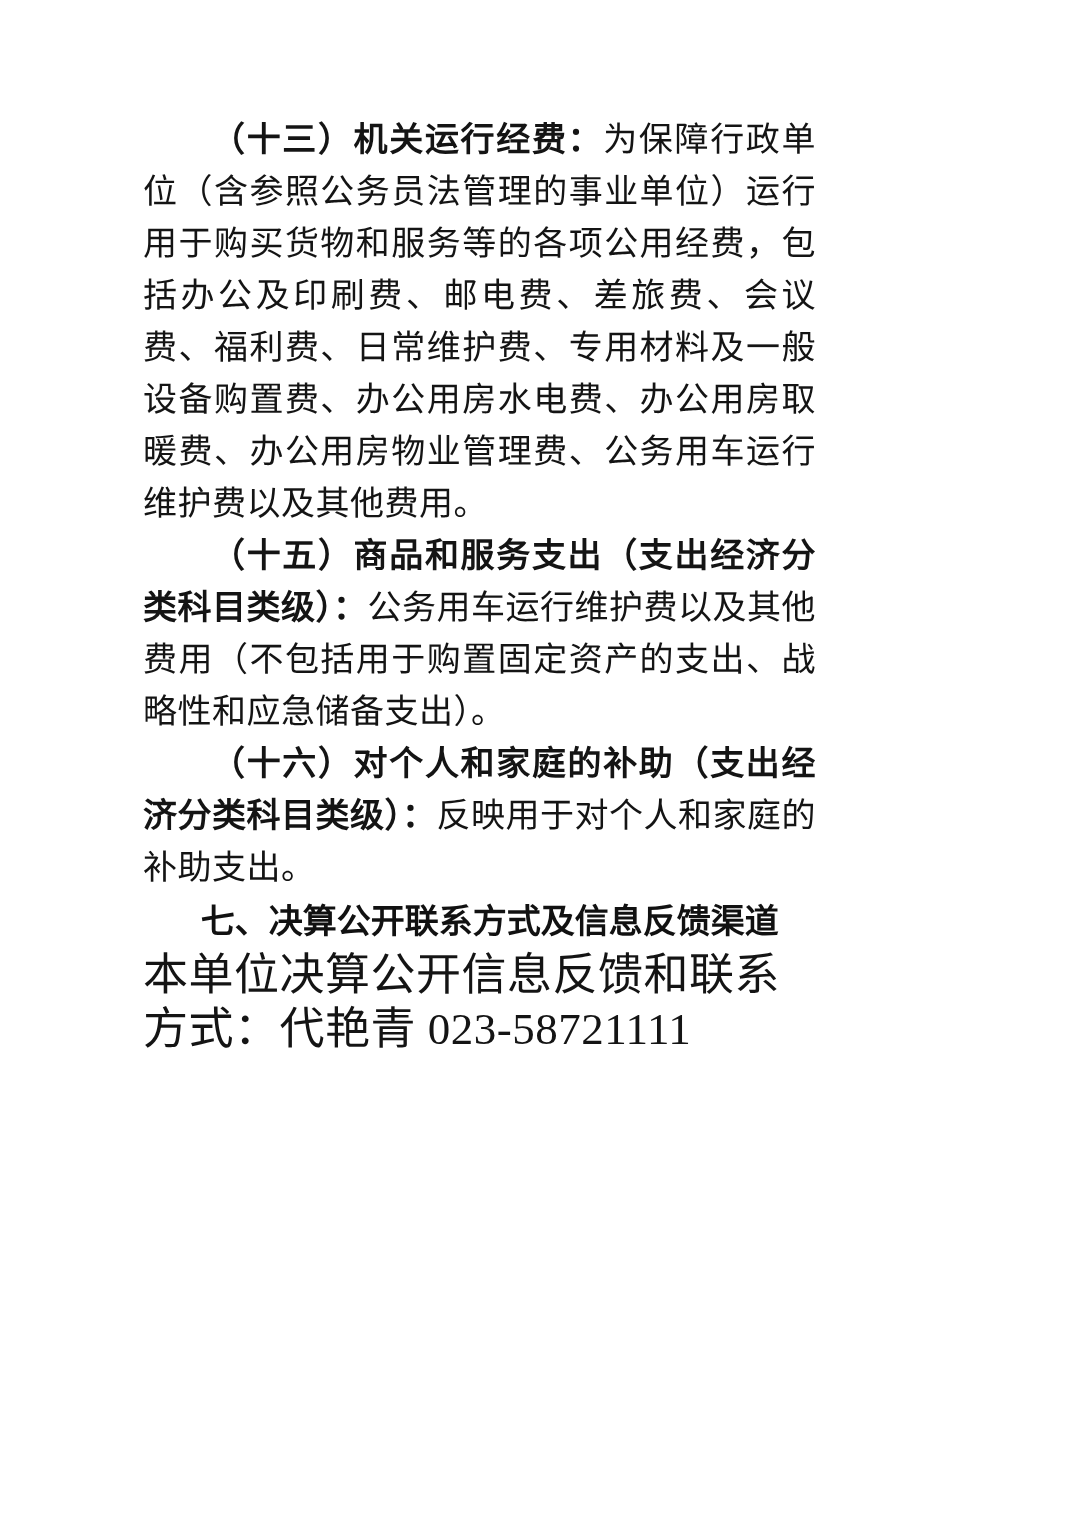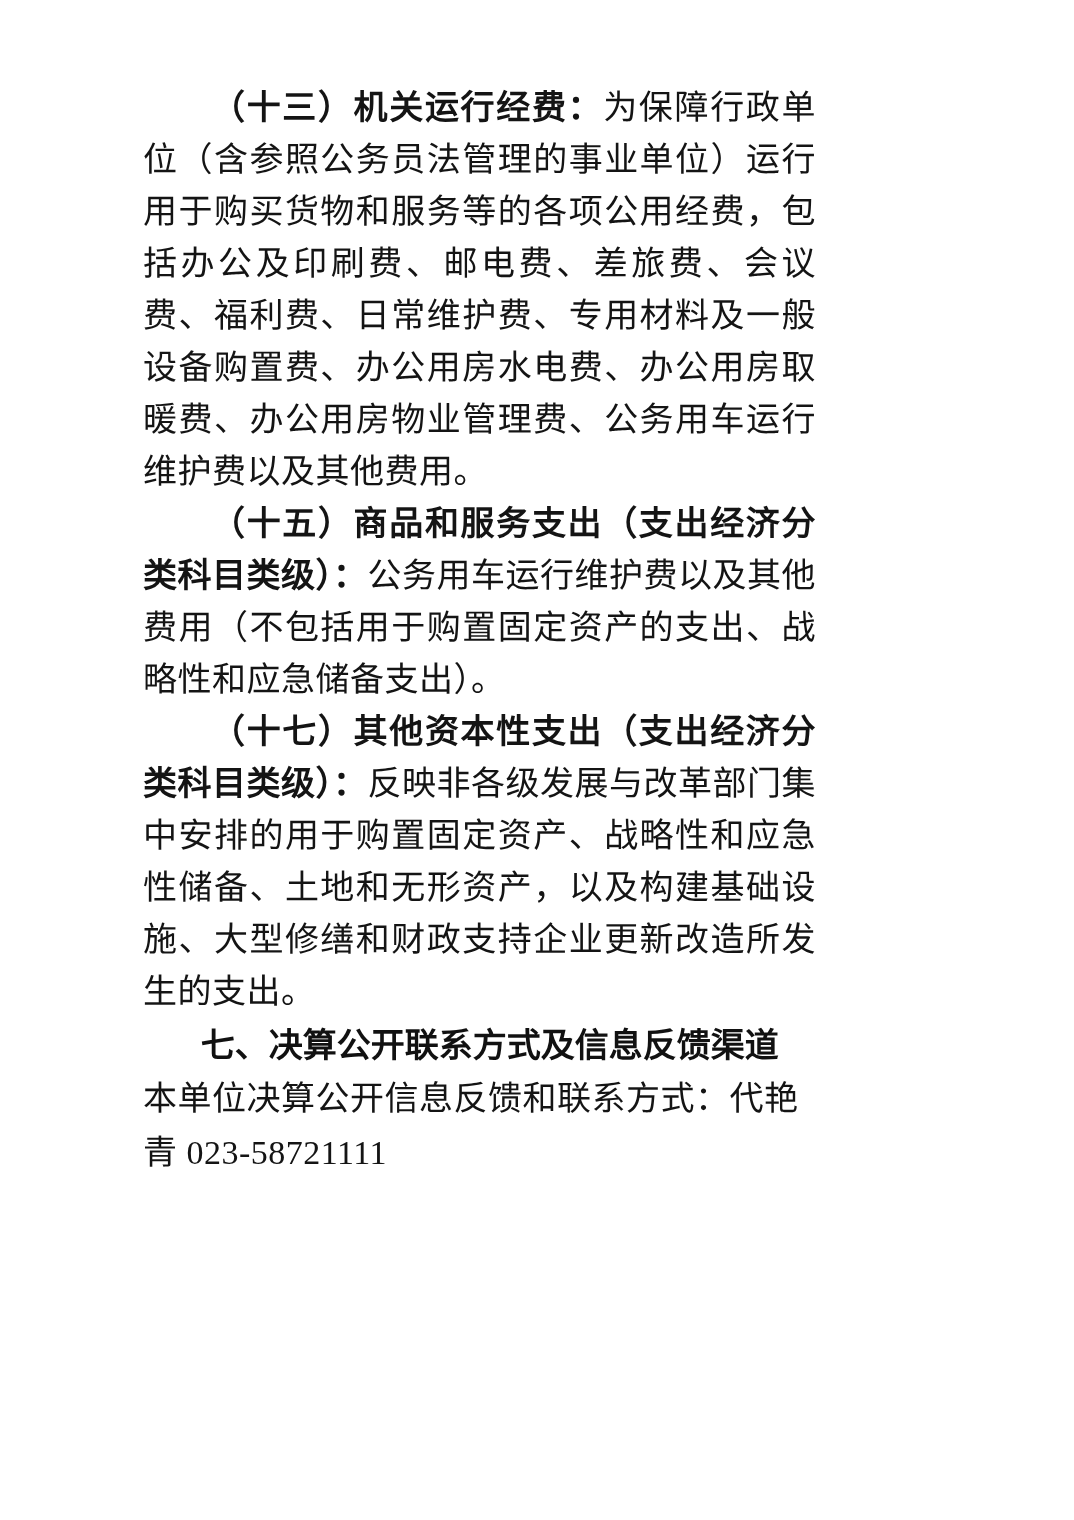--- a/index.html
+++ b/index.html
@@ -11,21 +11,21 @@
     width: 1074px;
     height: 1520px;
     overflow: hidden;
     font-family: "Liberation Serif", "DejaVu Serif", serif;
     color: #141414;
   }
   .page {
     box-sizing: border-box;
     width: 958px;
     height: 1520px;
-    padding: 82px 142px 0 143px;
+    padding: 114px 142px 0 143px;
   }
   .para {
     margin: 0;
     font-size: 34px;
     line-height: 52px;
     text-align: justify;
     text-justify: inter-ideograph;
     text-indent: 2em;
     letter-spacing: 0.5px;
   }
@@ -36,43 +36,43 @@
     margin: 0;
     font-size: 34px;
     line-height: 54px;
     text-indent: 1.7em;
     font-family: "Liberation Sans", "DejaVu Sans", sans-serif;
     font-weight: bold;
     color: #111111;
   }
   .contact-line {
     margin: 0;
-    font-size: 34px;
+    font-size: 45px;
     line-height: 54px;
     text-indent: 0;
     text-align: left;
     letter-spacing: 0.5px;
   }
 </style>
 </head>
 <body>
 
 <div class="page">
 
   <p class="para">
     <span class="lead">（十三）机关运行经费：</span><span>为保障行政单位（含参照公务员法管理的事业单位）运行用于购买货物和服务等的各项公用经费，包括办公及印刷费、邮电费、差旅费、会议费、福利费、日常维护费、专用材料及一般设备购置费、办公用房水电费、办公用房取暖费、办公用房物业管理费、公务用车运行维护费以及其他费用。</span>
   </p>
 
 
   <p class="para">
     <span class="lead">（十五）商品和服务支出（支出经济分类科目类级）：</span><span>公务用车运行维护费以及其他费用（不包括用于购置固定资产的支出、战略性和应急储备支出）。</span>
   </p>
 
+  <p class="para">
+    <span class="lead">（十六）对个人和家庭的补助（支出经济分类科目类级）：</span><span>反映用于对个人和家庭的补助支出。</span>
+  </p>
 
-  <p class="para">
-    <span class="lead">（十七）其他资本性支出（支出经济分类科目类级）：</span><span>反映非各级发展与改革部门集中安排的用于购置固定资产、战略性和应急性储备、土地和无形资产，以及构建基础设施、大型修缮和财政支持企业更新改造所发生的支出。</span>
-  </p>
 
   <h2 class="section-heading">七、决算公开联系方式及信息反馈渠道</h2>
 
   <p class="contact-line">本单位决算公开信息反馈和联系方式：代艳青 023-58721111</p>
 
 </div>
 
 </body></html>

